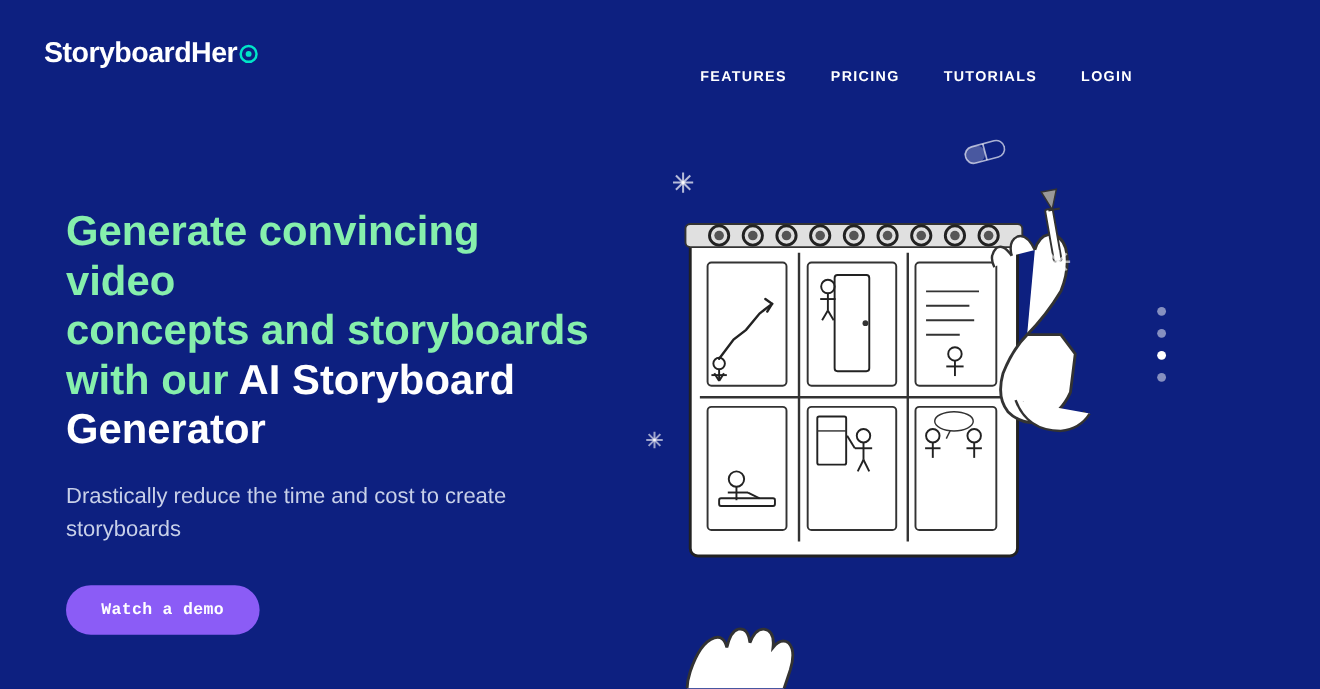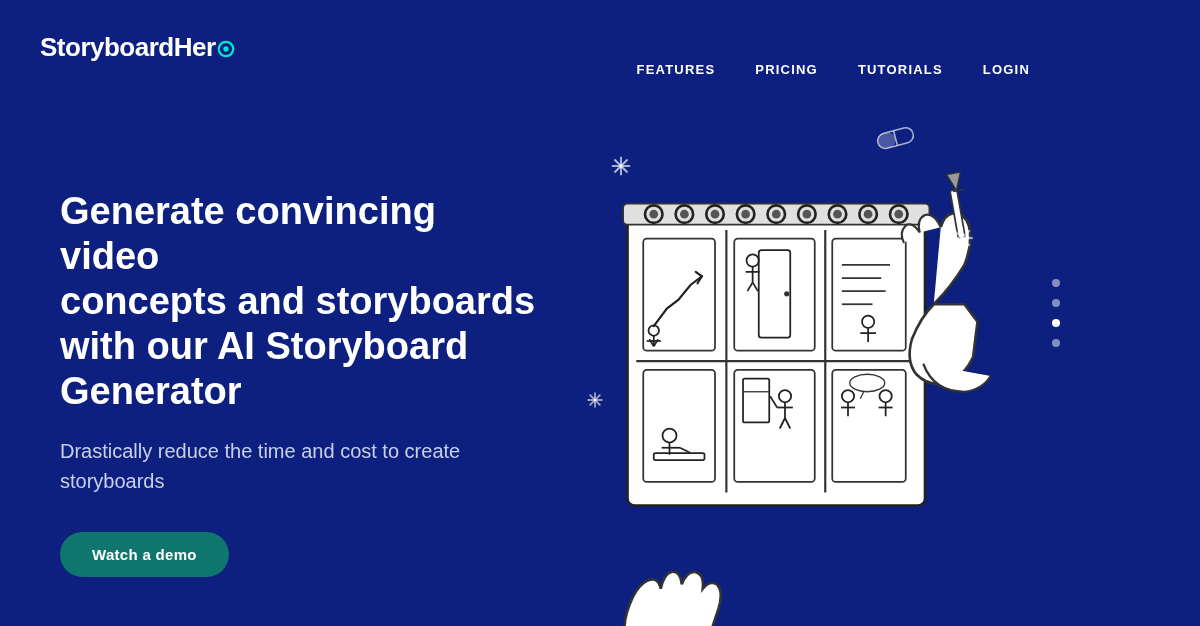--- a/index.html
+++ b/index.html
@@ -75,47 +75,48 @@
     }
 
     .headline {
       font-size: 38px;
       font-weight: 800;
       line-height: 1.18;
       margin-bottom: 22px;
     }
 
     .headline-regular {
-      color: #ffffff;
+      color: #86efac;
     }
 
     .headline-accent {
       color: #ffffff;
     }
 
     .subheading {
       font-size: 20px;
       color: #c8d0e8;
       margin-bottom: 36px;
       font-weight: 400;
       line-height: 1.5;
     }
 
     .cta-button {
       display: inline-block;
-      background: #0f766e;
+      background: #8b5cf6;
       color: #ffffff;
       font-size: 15px;
       font-weight: 700;
       padding: 14px 32px;
       border-radius: 30px;
       border: none;
       cursor: pointer;
       text-decoration: none;
       letter-spacing: 0.3px;
+      font-family: Liberation Mono, monospace;
     }
 
     
     .right-content {
       flex: 1;
       position: relative;
       height: 100%;
       display: flex;
       align-items: center;
       justify-content: center;

